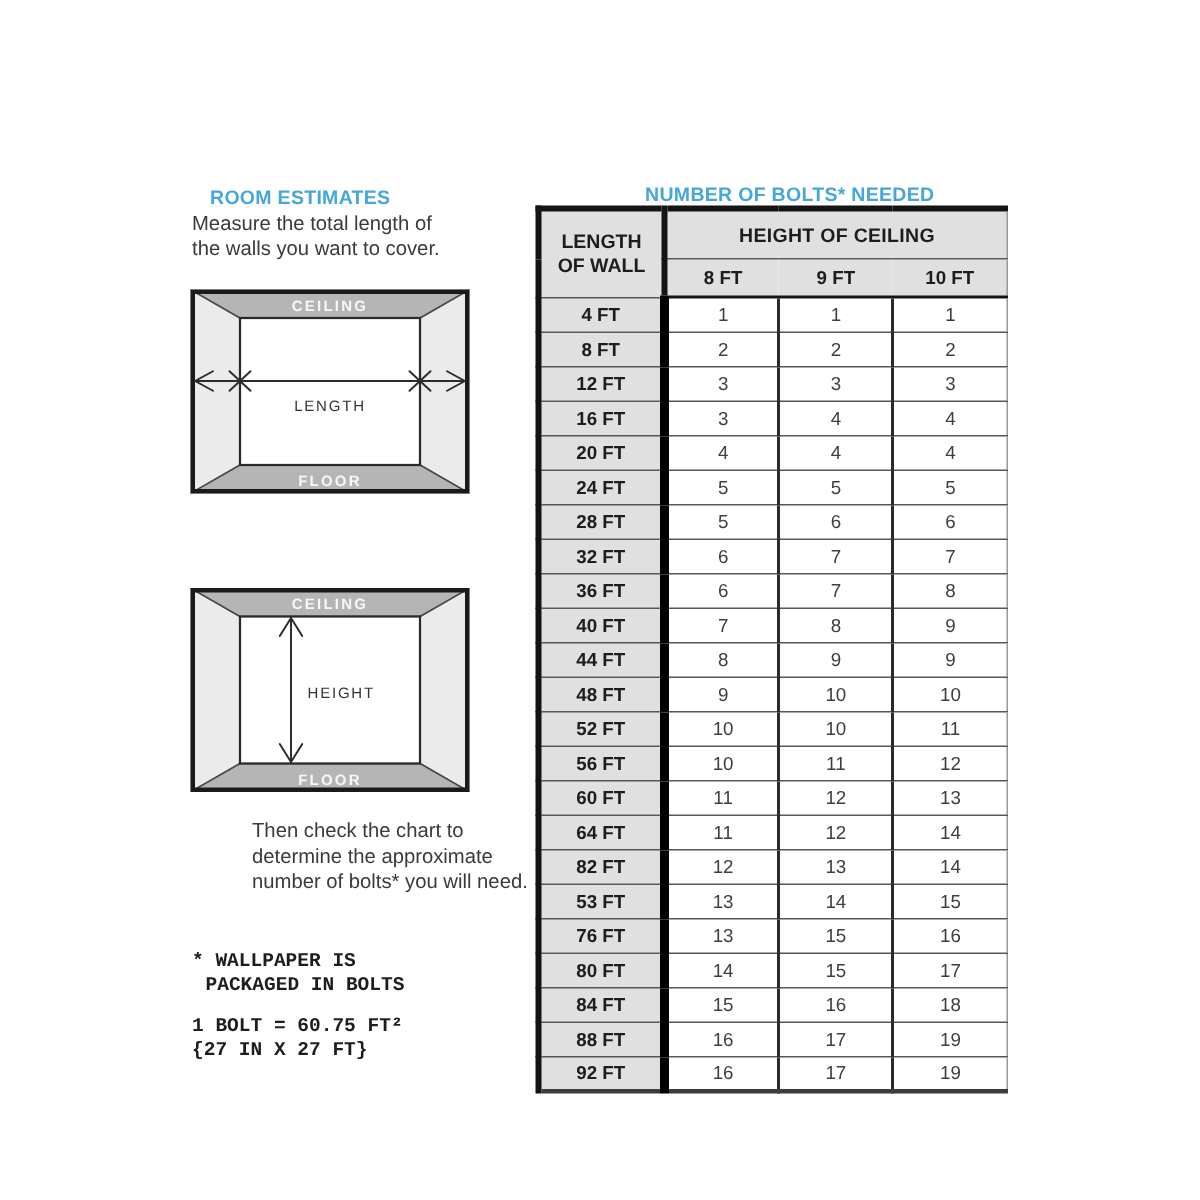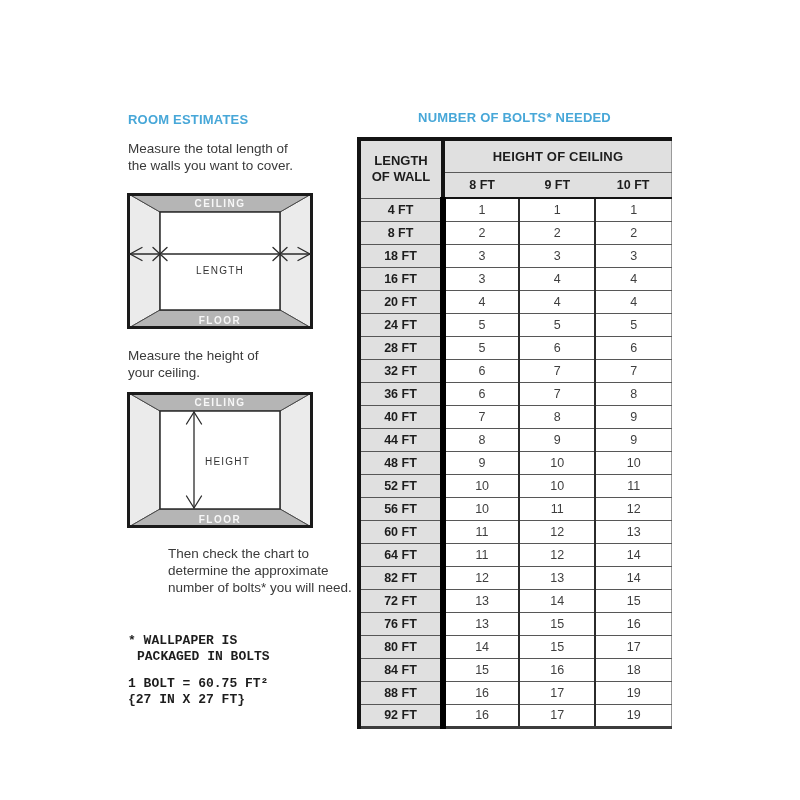--- a/index.html
+++ b/index.html
@@ -6,21 +6,21 @@
   .canvas{
     position:relative;width:800px;height:800px;background:#fff;overflow:hidden;
     font-family:"Liberation Sans", sans-serif;color:#3a3a3a;
   }
   .page-title{
     position:absolute;left:127px;top:30px;margin:0;
     font-size:23px;font-weight:bold;letter-spacing:0.3px;
     color:var(--accent,#47a7d8);
   }
   .sec-head{
-    position:absolute;margin:0;font-size:13px;font-weight:bold;
+    position:absolute;margin:12px;font-size:13px;font-weight:bold;
     letter-spacing:0.2px;color:var(--accent,#47a7d8);
   }
   .room-head{left:128px;top:112px;}
   .table-head{left:357px;top:110px;width:315px;text-align:center;}
   .para{
     position:absolute;left:128px;width:240px;margin:0;
     font-size:13.5px;line-height:17px;color:var(--body-text,#3a3a3a);
     white-space:pre-line;
   }
   .p1{top:140px;}
@@ -98,22 +98,20 @@
     <g class="dim">
       <line x1="3" y1="61" x2="183" y2="61"></line>
       <path d="M3,61 L15,54.5 M3,61 L15,67.5"></path>
       <path d="M183,61 L171,54.5 M183,61 L171,67.5"></path>
       <path d="M26,54.5 L40,67.5 M26,67.5 L40,54.5"></path>
       <path d="M146,54.5 L160,67.5 M146,67.5 L160,54.5"></path>
     </g>
     <text class="dim-label" x="93" y="81" text-anchor="middle">LENGTH</text>
   </svg>
 
-  <p class="para p2">Measure the height of
-your ceiling.</p>
 
   <svg class="diagram d2" width="186" height="136" viewBox="0 0 186 136" xmlns="http://www.w3.org/2000/svg">
     <polygon class="wall" points="0,0 33,19 33,117 0,136"></polygon>
     <polygon class="wall" points="186,0 153,19 153,117 186,136"></polygon>
     <polygon class="band" points="0,0 186,0 153,19 33,19"></polygon>
     <polygon class="band" points="0,136 186,136 153,117 33,117"></polygon>
     <rect class="back" x="33" y="19" width="120" height="98"></rect>
     <rect class="outer" x="1.5" y="1.5" width="183" height="133"></rect>
     <text class="band-label" x="93" y="14" text-anchor="middle">CEILING</text>
     <text class="band-label" x="93" y="131" text-anchor="middle">FLOOR</text>
@@ -161,21 +159,21 @@
           <td class="val">1</td>
           <td class="val">1</td>
         </tr>
         <tr>
           <td class="rowlabel">8 FT</td>
           <td class="val">2</td>
           <td class="val">2</td>
           <td class="val">2</td>
         </tr>
         <tr>
-          <td class="rowlabel">18 FT</td>
+          <td class="rowlabel">12 FT</td>
           <td class="val">3</td>
           <td class="val">3</td>
           <td class="val">3</td>
         </tr>
         <tr>
           <td class="rowlabel">16 FT</td>
           <td class="val">3</td>
           <td class="val">4</td>
           <td class="val">4</td>
         </tr>
@@ -251,21 +249,21 @@
           <td class="val">12</td>
           <td class="val">14</td>
         </tr>
         <tr>
           <td class="rowlabel">82 FT</td>
           <td class="val">12</td>
           <td class="val">13</td>
           <td class="val">14</td>
         </tr>
         <tr>
-          <td class="rowlabel">72 FT</td>
+          <td class="rowlabel">53 FT</td>
           <td class="val">13</td>
           <td class="val">14</td>
           <td class="val">15</td>
         </tr>
         <tr>
           <td class="rowlabel">76 FT</td>
           <td class="val">13</td>
           <td class="val">15</td>
           <td class="val">16</td>
         </tr>

